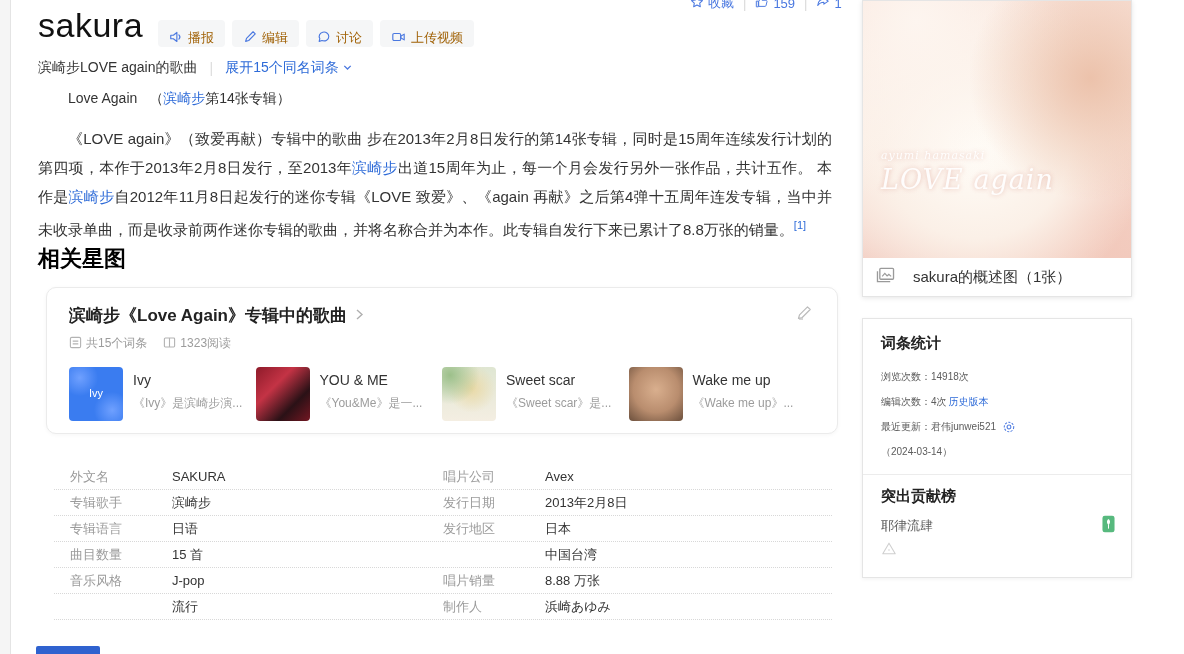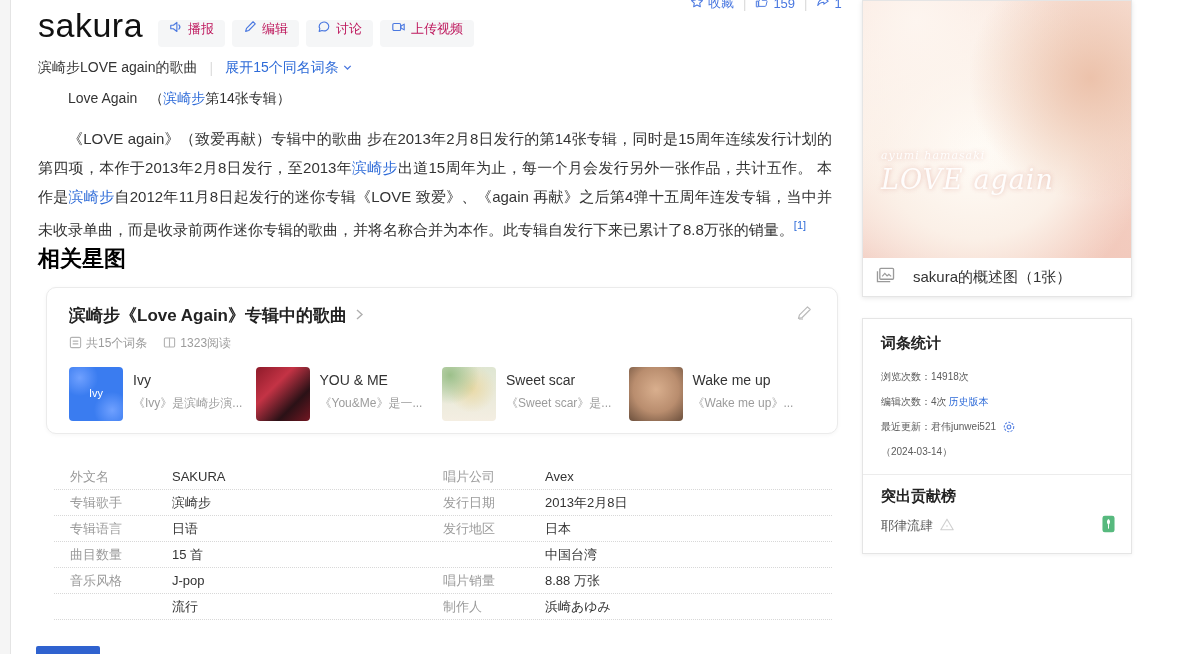--- a/index.html
+++ b/index.html
@@ -5,22 +5,22 @@
   * { margin:0; padding:0; box-sizing:border-box; }
   html,body { width:1184px; height:654px; background:#fff; overflow:hidden;
     font-family:"Liberation Sans","DejaVu Sans",sans-serif; }
   .gutter { position:absolute; left:0; top:0; width:11px; height:654px;
     background:#f5f5f5; border-right:1px solid #e4e4e4; }
   a, .link { color:#2e6bd8; text-decoration:none; cursor:pointer; }
 
   
   .page-title { position:absolute; left:38px; top:6px; font-size:34px; font-weight:500; color:#111; letter-spacing:0.5px; }
   .actions { position:absolute; left:158px; top:20px; display:flex; gap:7px; }
-  .action-btn { display:flex; align-items:flex-start; gap:5px; height:27px; padding:0 11px;
-    background:#f5f6f7; border:none; border-radius:4px; font-size:13px; color:#be185d; cursor:pointer; }
+  .action-btn { display:flex; align-items:flex-end; gap:5px; height:27px; padding:0 11px;
+    background:#f5f6f7; border:none; border-radius:4px; font-size:13px; color:#a16207; cursor:pointer; }
   .topright { position:absolute; left:690px; top:-6px; display:flex; align-items:center; gap:9px;
     font-size:13px; color:#4a78e0; }
   .topright .sep { color:#d9d9d9; }
   .tr-item { display:flex; align-items:center; gap:4px; cursor:pointer; }
 
   .subtitle-row { position:absolute; left:38px; top:59px; display:flex; align-items:center; font-size:14px; color:#333; }
   .subtitle-row .sep { color:#dcdcdc; margin:0 12px; }
   .expand-link { display:flex; align-items:center; gap:3px; font-size:14px; }
   .entry-line { position:absolute; left:68px; top:90px; font-size:14px; color:#333; }
   .entry-line .paren { margin-left:12px; }
@@ -83,21 +83,21 @@
     font-size:15px; color:#333; background:#fff; }
 
   .stats-module { position:absolute; left:862px; top:318px; width:270px; background:#fff;
     border:1px solid #e5e5e5; box-shadow:0 1px 4px rgba(0,0,0,0.06); padding:15px 18px 10px; }
   .stats-module h3 { font-size:15px; color:#222; font-weight:700; }
   .stat-rows { margin-top:11px; font-size:10px; color:#5c5c5c; }
   .stat-row { line-height:25px; display:flex; align-items:center; flex-wrap:wrap; }
   .stat-row .hist { margin-left:2px; }
   .stat-row .gear { margin-left:6px; display:inline-flex; }
   .contrib { border-top:1px solid #ececec; margin:10px -18px 0; padding:12px 18px 8px; position:relative; }
-  .contrib-row { margin-top:11px; display:flex; align-items:flex-start; gap:6px; font-size:13px; color:#5c5c5c; }
+  .contrib-row { margin-top:11px; display:flex; align-items:flex-start; gap:6px; font-size:13px; color:#5c5c5c;flex-direction:column; }
   .contrib-badge { position:absolute; right:16px; top:40px; cursor:pointer; }
 </style>
 </head>
 <body>
 
 <div class="gutter"></div>
 
 <h1 class="page-title">sakura</h1>
 
 <div class="actions">

